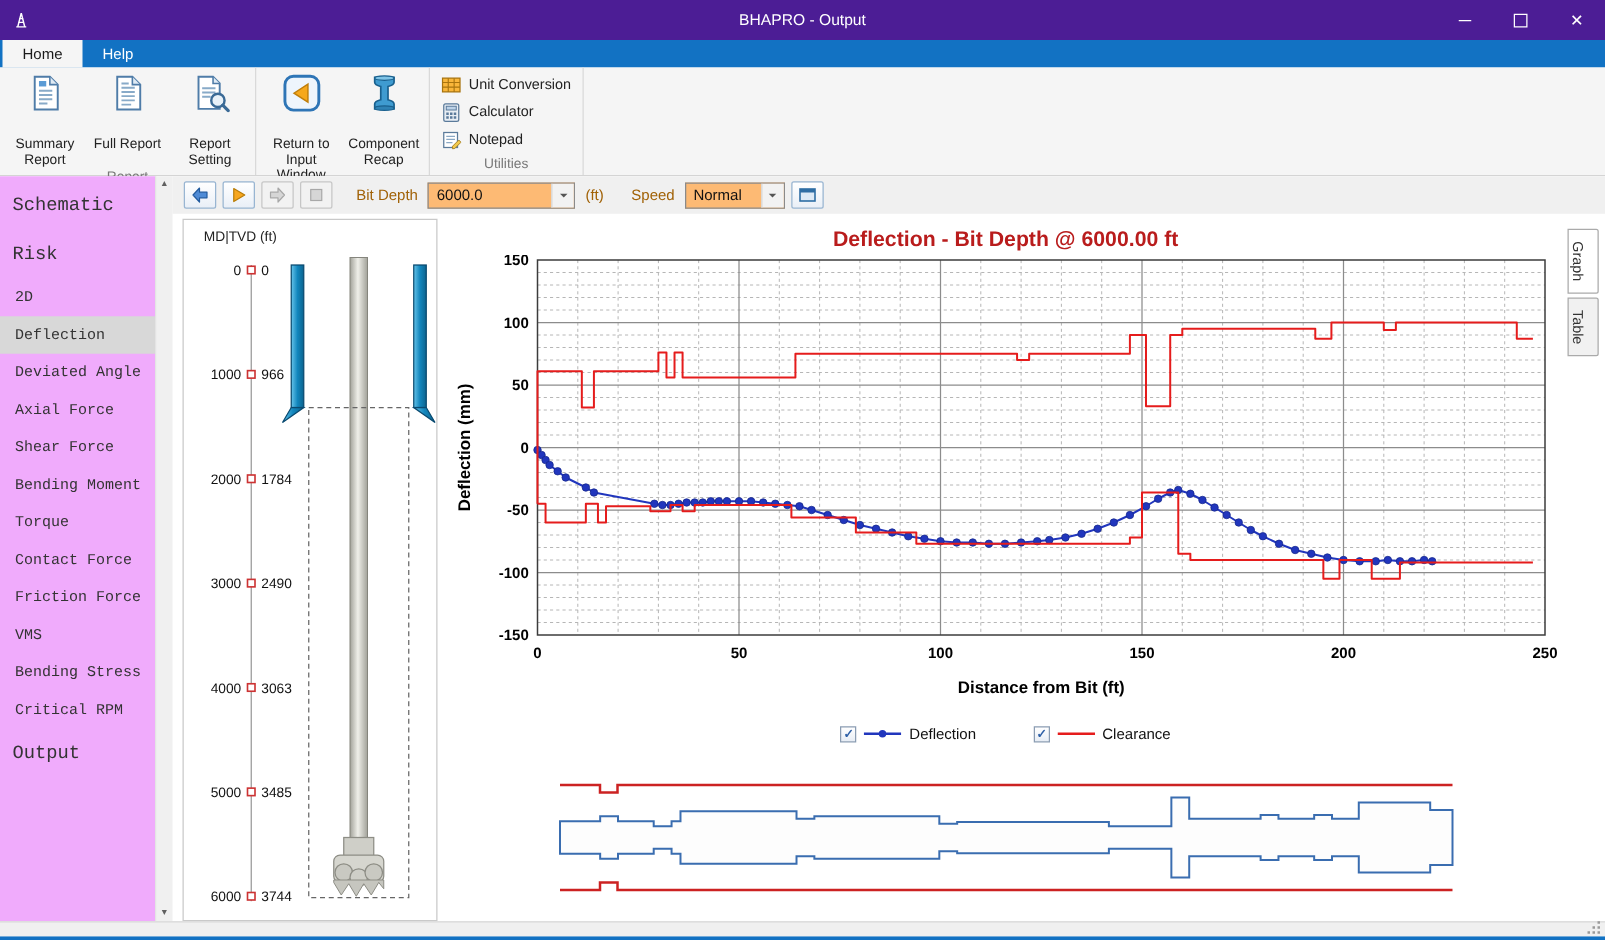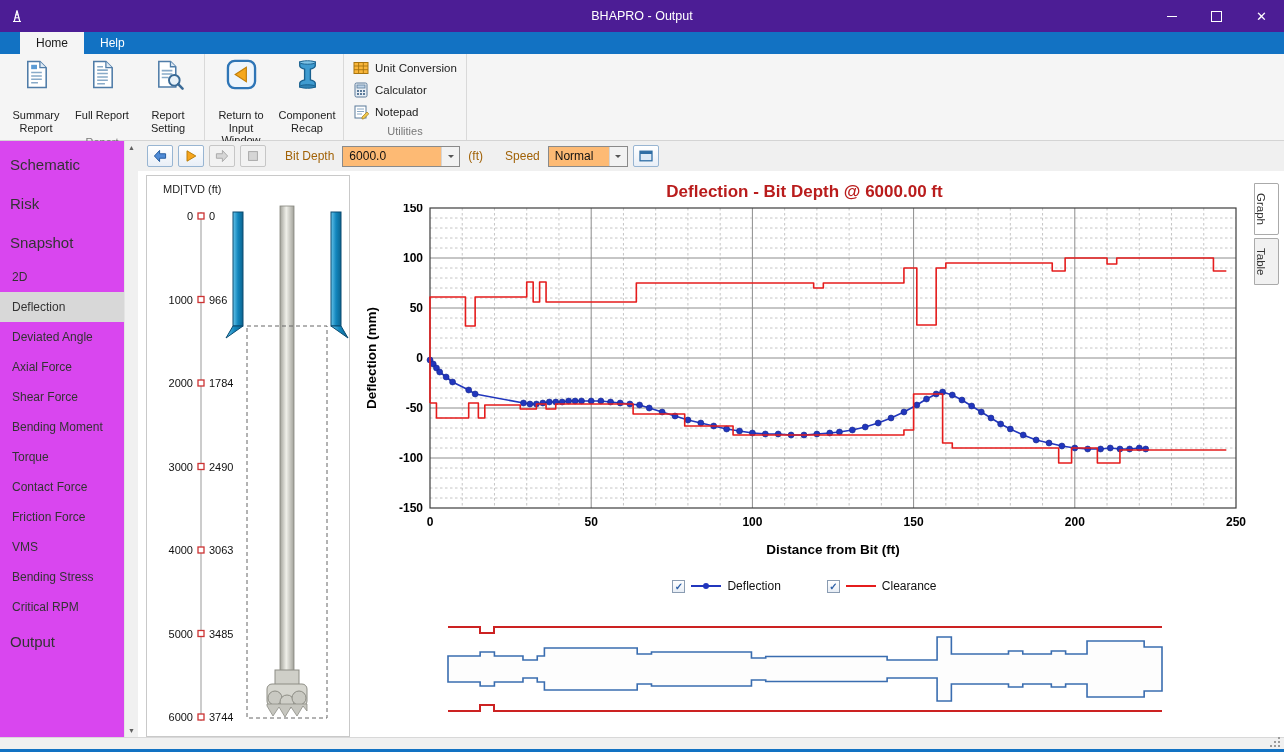--- a/index.html
+++ b/index.html
@@ -11,39 +11,39 @@
   .titlebar{height:32px;background:#4c1d95;display:flex;align-items:center;position:relative;flex:none;}
   .app-ic{width:16px;height:16px;margin-left:9px;display:block;}
   .tb-title{position:absolute;left:0;right:0;text-align:center;color:#fff;font-size:12.5px;line-height:32px;pointer-events:none;}
   .win-controls{position:absolute;right:0;top:0;display:flex;height:32px;}
   .wc{width:45px;height:32px;display:flex;align-items:center;justify-content:center;color:#fff;font-size:12px;}
   .glyph-min{display:block;width:10px;height:1px;background:#fff;}
   .glyph-max{display:block;width:9px;height:9px;border:1px solid #fff;}
   .glyph-close{font-size:13px;line-height:1;}
 
   
-  .tabrow{height:22px;background:#1272c3;display:flex;align-items:stretch;padding-left:20px;flex:none;}
+  .tabrow{height:22px;background:#1272c3;display:flex;align-items:stretch;padding-left:2px;flex:none;}
   .rtab{padding:0 16px;font-size:12px;color:#fff;display:flex;align-items:center;}
   .rtab.active{background:#f5f5f5;color:#1a1a1a;}
 
   
   .ribbon{height:86px;background:#f5f5f5;border-bottom:1px solid #d4d4d4;display:flex;flex:none;}
   .ribbon-group{display:flex;flex-direction:column;border-right:1px solid #d9d9d9;padding:1px 3px 0;}
   .group-buttons{flex:1;display:flex;align-items:flex-start;}
   .group-label{text-align:center;font-size:11px;color:#777;padding:1px 10px 3px;}
   .lg-btn{width:64px;display:flex;flex-direction:column;align-items:center;padding:4px 1px 1px;font-size:11px;color:#222;text-align:center;line-height:1.15;cursor:default;gap:17px;}
   .lg-btn .ic{width:31px;height:31px;margin-bottom:2px;display:block;}
   .sm-col{display:flex;flex-direction:column;padding:5px 6px 0;gap:6px;}
   .sm-btn{display:flex;align-items:center;gap:6px;font-size:11.5px;color:#222;cursor:default;}
   .sm-btn .ic{width:16px;height:16px;display:block;}
   .ic svg{width:100%;height:100%;display:block;}
 
   
   .main{flex:1;display:flex;min-height:0;background:#fff;}
-  .sidebar{width:124px;background:#d946ef;padding-top:4px;flex:none;}
+  .sidebar{width:124px;background:#f0abfc;padding-top:4px;flex:none;font-family:Liberation Mono, monospace;}
   .sb-header{font-size:15px;color:#333;padding:11px 0 11px 10px;cursor:default;}
   .sb-item{font-size:12px;color:#333;padding:8px 0 8px 12px;cursor:default;}
   .sb-item.selected{background:#d8d8d8;}
   .side-scroll{width:13px;background:#f0f0f0;border-left:1px solid #e4e4e4;position:relative;flex:none;}
   .sarrow{position:absolute;left:0;right:0;text-align:center;font-size:7px;color:#606060;top:3px;}
   .sarrow.down{top:auto;bottom:3px;}
 
   .content{flex:1;display:flex;flex-direction:column;min-width:0;background:#fff;}
 
   
@@ -216,21 +216,20 @@
         </div>
         <div style="flex: 1 1 0%;"></div>
         <div class="group-label">Utilities</div>
       </div>
     </div>
 
   <div class="main">
     <div class="sidebar" id="sidebar">
         <div class="sb-header">Schematic</div>
         <div class="sb-header">Risk</div>
-        <div class="sb-header">Snapshot</div>
         <div class="sb-item">2D</div>
         <div class="sb-item selected">Deflection</div>
         <div class="sb-item">Deviated Angle</div>
         <div class="sb-item">Axial Force</div>
         <div class="sb-item">Shear Force</div>
         <div class="sb-item">Bending Moment</div>
         <div class="sb-item">Torque</div>
         <div class="sb-item">Contact Force</div>
         <div class="sb-item">Friction Force</div>
         <div class="sb-item">VMS</div>

